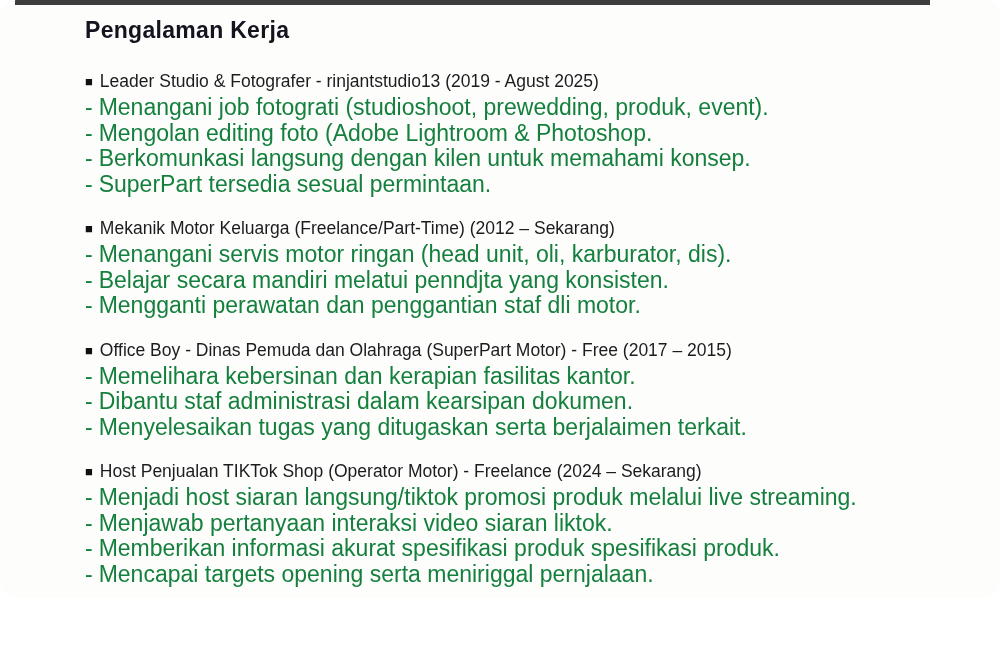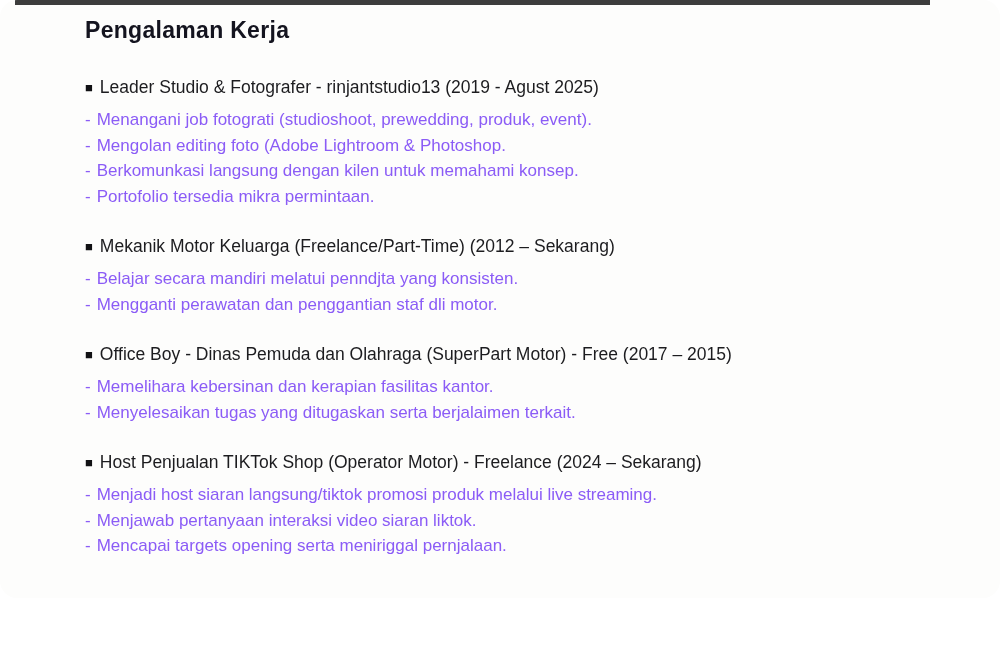--- a/index.html
+++ b/index.html
@@ -36,69 +36,72 @@
     font-weight: 700;
     color: #14141f;
     letter-spacing: 0.3px;
     margin: 0 0 25px 0;
   }
   .section {
     margin: 0 0 19px 0;
   }
   .heading-row {
     font-size: 17.5px;
-    line-height: 36px;
+    line-height: 24px;
     white-space: nowrap;
     color: #1c1c1f;
   }
   .sq-marker {
     display: inline-block;
     font-size: 13px;
     margin-right: 7px;
     position: relative;
     top: -1px;
     color: #111114;
   }
   .bullet-row {
-    font-size: 17px;
+    font-size: 23px;
     line-height: 25.5px;
     white-space: nowrap;
-    color: #8b5cf6;
+    color: #15803d;
   }
   .dash-marker {
     display: inline-block;
     margin-right: 6px;
   }
 </style>
 </head>
 <body>
 
 <div class="page">
   <div class="top-edge-line"></div>
   <div class="content">
     <h1 class="page-title">Pengalaman Kerja</h1>
     <div id="sections">
         <div class="section">
           <div class="heading-row"><span class="sq-marker">■</span><span>Leader Studio &amp; Fotografer - rinjantstudio13 (2019 - Agust 2025)</span></div>
           <div class="bullet-row"><span class="dash-marker">-</span><span>Menangani job fotograti (studioshoot, prewedding, produk, event).</span></div>
           <div class="bullet-row"><span class="dash-marker">-</span><span>Mengolan editing foto (Adobe Lightroom &amp; Photoshop.</span></div>
           <div class="bullet-row"><span class="dash-marker">-</span><span>Berkomunkasi langsung dengan kilen untuk memahami konsep.</span></div>
-          <div class="bullet-row"><span class="dash-marker">-</span><span>Portofolio tersedia mikra permintaan.</span></div>
+          <div class="bullet-row"><span class="dash-marker">-</span><span>SuperPart tersedia sesual permintaan.</span></div>
         </div>
         <div class="section">
           <div class="heading-row"><span class="sq-marker">■</span><span>Mekanik Motor Keluarga (Freelance/Part-Time) (2012 – Sekarang)</span></div>
+          <div class="bullet-row"><span class="dash-marker">-</span><span>Menangani servis motor ringan (head unit, oli, karburator, dis).</span></div>
           <div class="bullet-row"><span class="dash-marker">-</span><span>Belajar secara mandiri melatui penndjta yang konsisten.</span></div>
           <div class="bullet-row"><span class="dash-marker">-</span><span>Mengganti perawatan dan penggantian staf dli motor.</span></div>
         </div>
         <div class="section">
           <div class="heading-row"><span class="sq-marker">■</span><span>Office Boy - Dinas Pemuda dan Olahraga (SuperPart Motor) - Free (2017 – 2015)</span></div>
           <div class="bullet-row"><span class="dash-marker">-</span><span>Memelihara kebersinan dan kerapian fasilitas kantor.</span></div>
+          <div class="bullet-row"><span class="dash-marker">-</span><span>Dibantu staf administrasi dalam kearsipan dokumen.</span></div>
           <div class="bullet-row"><span class="dash-marker">-</span><span>Menyelesaikan tugas yang ditugaskan serta berjalaimen terkait.</span></div>
         </div>
         <div class="section">
           <div class="heading-row"><span class="sq-marker">■</span><span>Host Penjualan TIKTok Shop (Operator Motor) - Freelance (2024 – Sekarang)</span></div>
           <div class="bullet-row"><span class="dash-marker">-</span><span>Menjadi host siaran langsung/tiktok promosi produk melalui live streaming.</span></div>
           <div class="bullet-row"><span class="dash-marker">-</span><span>Menjawab pertanyaan interaksi video siaran liktok.</span></div>
+          <div class="bullet-row"><span class="dash-marker">-</span><span>Memberikan informasi akurat spesifikasi produk spesifikasi produk.</span></div>
           <div class="bullet-row"><span class="dash-marker">-</span><span>Mencapai targets opening serta meniriggal pernjalaan.</span></div>
         </div>
       </div>
   </div>
 </div>
 
 </body></html>

